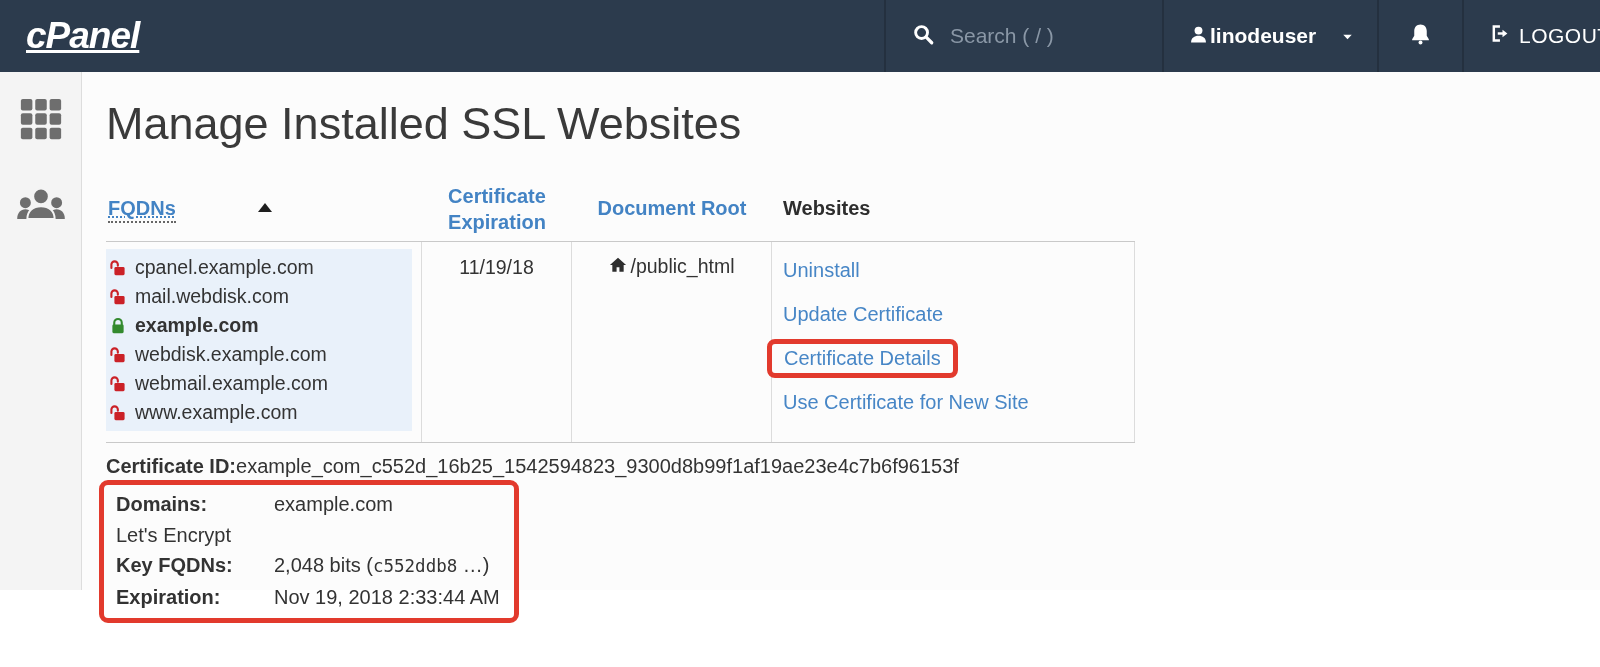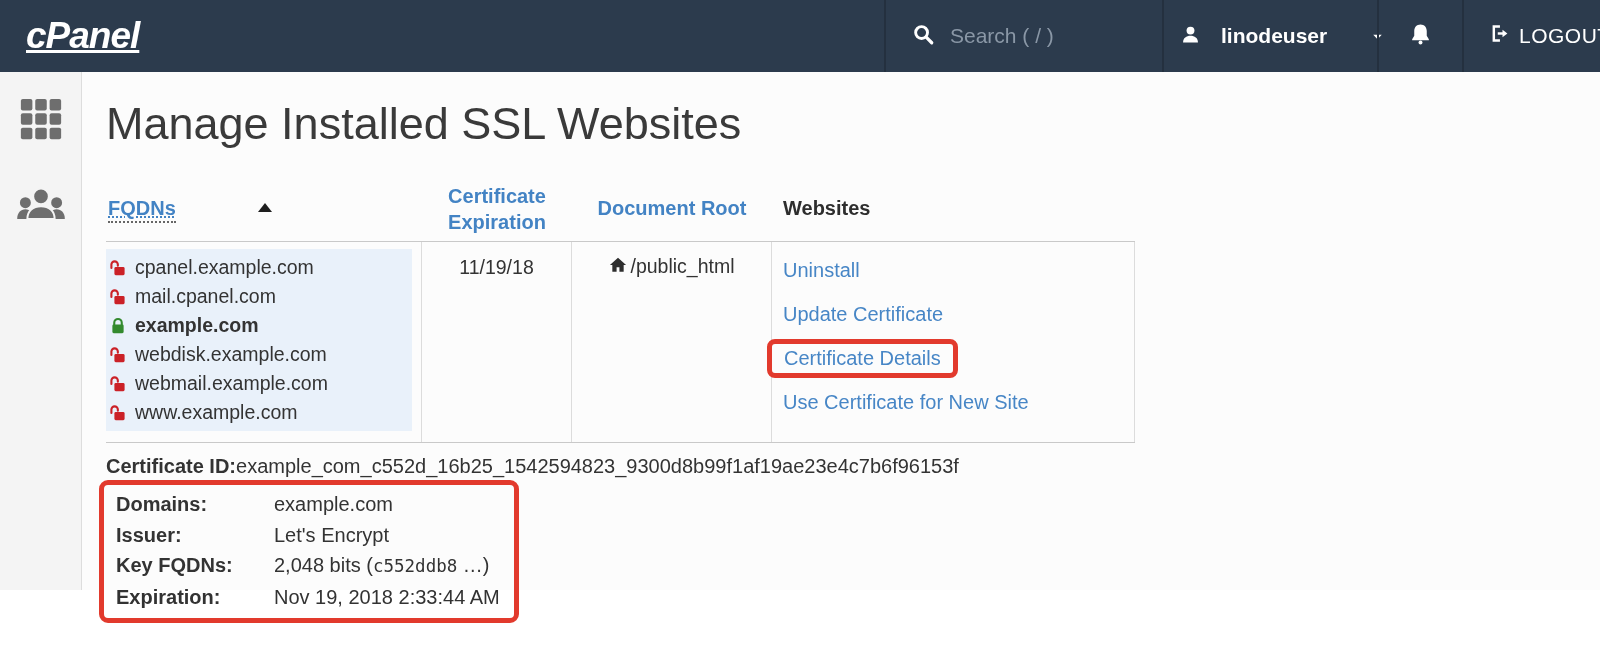--- a/index.html
+++ b/index.html
@@ -7,21 +7,21 @@
               font-family:"Liberation Sans", sans-serif; color:#333; }
 
   
   .topbar { height:72px; background:var(--topbar-bg,#2c3b4d); display:flex; align-items:stretch; color:#fff; }
   .logo { align-self:center; margin-left:26px; font-size:37px; font-weight:bold; font-style:italic;
           letter-spacing:-1px; cursor:pointer;text-decoration:underline; }
   .tb-spacer { flex:1; }
   .tb-sec { display:flex; align-items:center; border-left:2px solid #24303f; cursor:pointer; }
   .tb-search { width:278px; padding-left:26px; gap:15px; }
   .tb-search .ph { font-size:21px; color:#8a97a6; }
-  .tb-user { width:215px; padding-left:16px; gap:20px; }
+  .tb-user { width:215px; padding-left:24px; gap:1px; }
   .tb-user .uname { font-size:21px; font-weight:600; }
   .tb-user .caret { margin-left:22px; display:flex; }
   .tb-bell { width:85px; justify-content:center; }
   .tb-logout { width:138px; padding-left:25px; gap:9px; font-size:21px; font-weight:500; letter-spacing:.5px; }
 
   
   .content-row { display:flex; height:518px; }
   .sidebar { width:82px; background:#f4f4f4; border-right:1px solid #ddd; padding-top:24px;
              display:flex; flex-direction:column; align-items:center; gap:40px; }
   .side-btn { cursor:pointer; display:flex; }
@@ -177,21 +177,21 @@
                 </span>
                 <span>cpanel.example.com</span>
               </div>
               <div class="domain-row">
                 <span class="lock">
                   <svg viewBox="0 0 24 24" width="18" height="18">
                     <path d="M3.2 12V7.4a4.3 4.3 0 0 1 8.6 0V9" fill="none" stroke="#cb2127" stroke-width="2.8" stroke-linecap="round"></path>
                     <rect x="7.2" y="10.8" width="13.6" height="10.7" rx="1.8" fill="#cb2127"></rect>
                   </svg>
                 </span>
-                <span>mail.cpanel.com</span>
+                <span>mail.webdisk.com</span>
               </div>
               <div class="domain-row bold">
                 <span class="lock">
                   <svg viewBox="0 0 24 24" width="18" height="18">
                     <path d="M7 11V7.6a5 5 0 0 1 10 0V11" fill="none" stroke="#338a2e" stroke-width="2.8"></path>
                     <rect x="4.5" y="10" width="15" height="11.5" rx="1.8" fill="#338a2e"></rect>
                   </svg>
                 </span>
                 <span>example.com</span>
               </div>
@@ -256,21 +256,20 @@
       <span class="lbl">Certificate ID:</span><span>example_com_c552d_16b25_1542594823_9300d8b99f1af19ae23e4c7b6f96153f</span>
     </div>
 
     <div class="cert-details-box">
       <div>
           <div class="detail-row">
             <div class="detail-label">Domains:</div>
             <div class="detail-value">example.com</div>
           </div>
           <div class="detail-row">
-            <div class="detail-label">Issuer:</div>
             <div class="detail-value">Let's Encrypt</div>
           </div>
           <div class="detail-row">
             <div class="detail-label">Key FQDNs:</div>
             <div class="detail-value">2,048 bits (<span class="mono">c552ddb8</span> …)</div>
           </div>
           <div class="detail-row">
             <div class="detail-label">Expiration:</div>
             <div class="detail-value">Nov 19, 2018 2:33:44 AM</div>
           </div>

